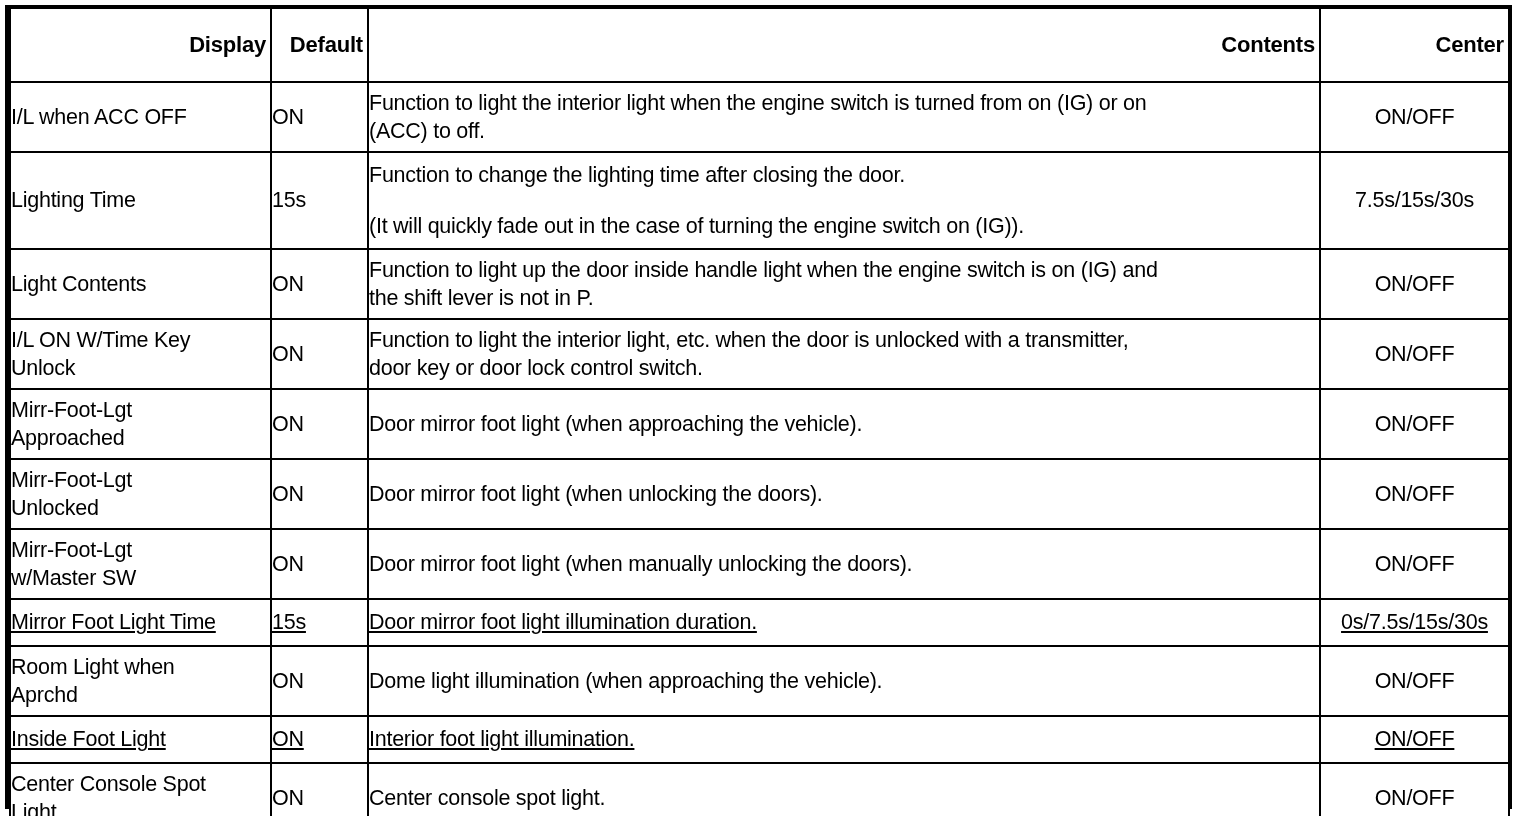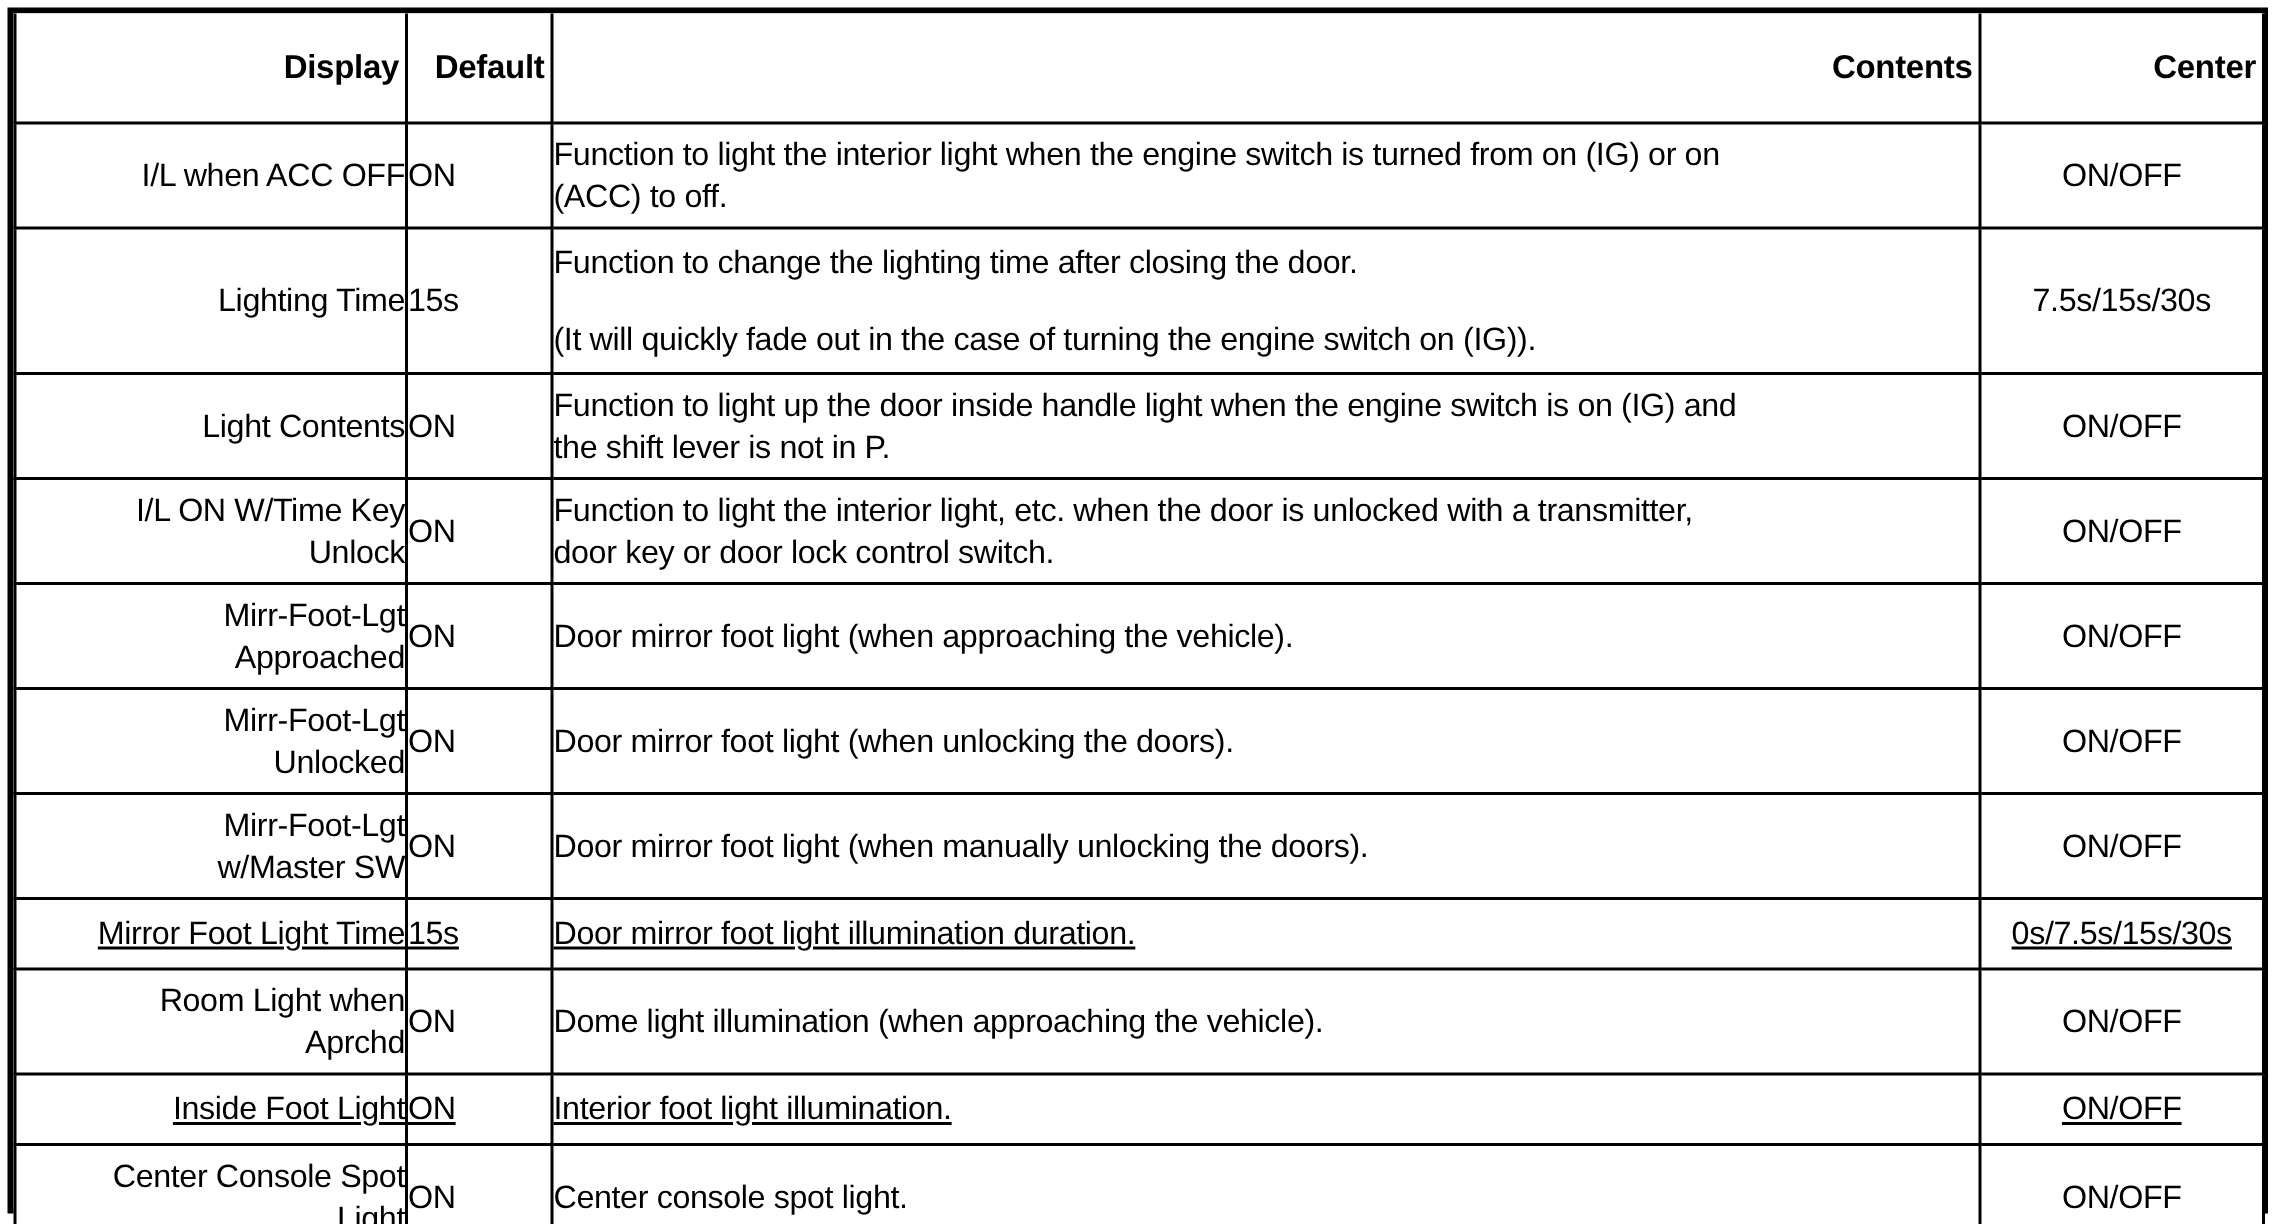--- a/index.html
+++ b/index.html
@@ -61,21 +61,20 @@
   }
   table.spec tbody td {
     font-weight: normal;
     font-size: 21.5px;
     line-height: 1.32;
     letter-spacing: -0.25px;
   }
   td.cell-display {
     padding: 4px 6px 4px 7px;
     border-left: none;
-    text-align: right;
   }
   td.cell-default {
     padding: 4px 6px 4px 8px;
   }
   td.cell-contents {
     padding: 4px 8px 4px 9px;
   }
   td.cell-setting {
     padding: 4px 4px 4px 6px;
     border-right: none;

